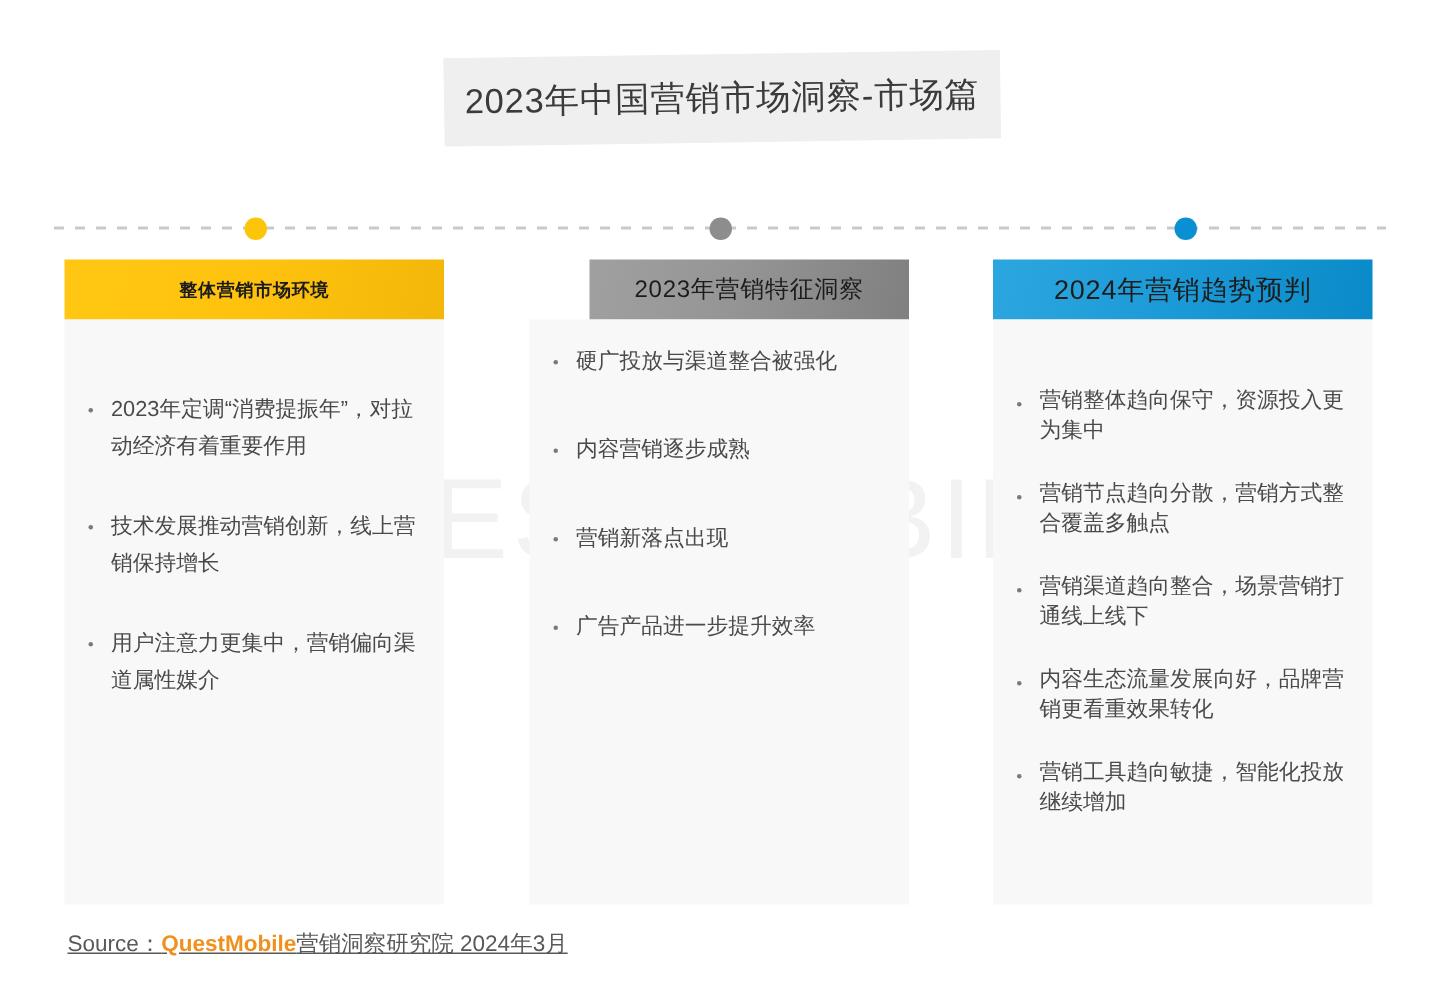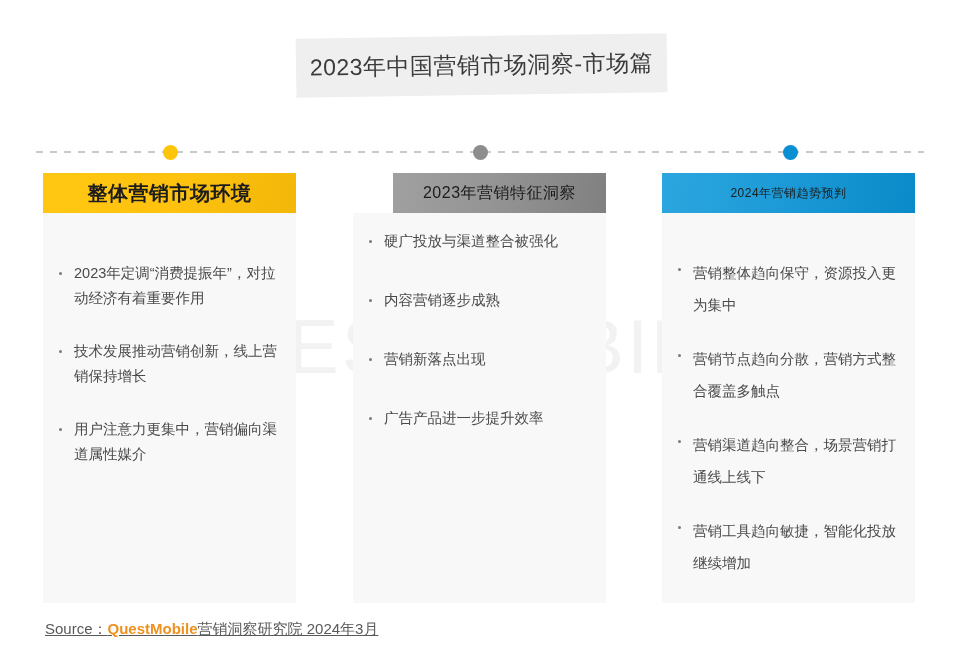--- a/index.html
+++ b/index.html
@@ -132,29 +132,29 @@
   }
   .col.c1 { left: 43px; }
   .col.c2 { left: 353px; }
   .col.c3 { left: 662px; }
 
   .col-header {
     height: 40px;
     display: flex;
     align-items: center;
     justify-content: center;
-    font-size: 20px;
+    font-size: 12px;
     font-weight: bold;
     color: #1c1c1c;
     letter-spacing: 0.5px;
     white-space: nowrap;
   }
   .col.c1 .col-header { background: linear-gradient(100deg, #ffc713 0%, #ffc30f 45%, #f3b70a 100%); }
   .col.c2 .col-header { background: linear-gradient(100deg, #a0a0a0 0%, #959595 45%, #808080 100%); font-weight: normal; font-size: 16px; margin-left: 40px; }
-  .col.c3 .col-header { background: linear-gradient(100deg, #2ca6de 0%, #1d9bd8 45%, #0a8ac8 100%); font-weight: normal; font-size: 12px; }
+  .col.c3 .col-header { background: linear-gradient(100deg, #2ca6de 0%, #1d9bd8 45%, #0a8ac8 100%); font-weight: normal; font-size: 18px; }
 
   .col-body {
     background: #f8f8f8;
     min-height: 350px;
     padding: 16px 12px 18px 14px;
     box-sizing: border-box;
   }
   .col.c1 .col-body { height: 390px; padding-top: 48px; }
   .col.c2 .col-body { height: 390px; }
   .col.c3 .col-body { height: 390px; padding-top: 44px; }
@@ -171,21 +171,21 @@
     position: absolute;
     left: 2px;
     top: 11px;
     width: 3px;
     height: 3px;
     border-radius: 50%;
     background: #7a7a7a;
   }
   .col.c1 .bullet { margin-bottom: 28px; }
   .col.c2 .bullet { margin-bottom: 34px; }
-  .col.c3 .bullet { margin-bottom: 22px; line-height: 32px; }
+  .col.c3 .bullet { margin-bottom: 22px; line-height: 20px; }
   .bullet:last-child { margin-bottom: 0; }
 
   
   .footer {
     position: absolute;
     left: 45px;
     top: 620px;
     font-size: 15px;
     color: #595959;
     white-space: nowrap;
@@ -236,19 +236,20 @@
       <div class="bullet">广告产品进一步提升效率</div>
     </div>
   </div>
 
   <div class="col c3">
     <div class="col-header">2024年营销趋势预判</div>
     <div class="col-body">
       <div class="bullet">营销整体趋向保守，资源投入更为集中</div>
       <div class="bullet">营销节点趋向分散，营销方式整合覆盖多触点</div>
       <div class="bullet">营销渠道趋向整合，场景营销打通线上线下</div>
+      <div class="bullet">内容生态流量发展向好，品牌营销更看重效果转化</div>
       <div class="bullet">营销工具趋向敏捷，智能化投放继续增加</div>
     </div>
   </div>
 
   <div class="footer"><span>Source：</span><span class="brand">QuestMobile</span><span>营销洞察研究院 2024年3月</span></div>
 
 </div>
 
 </body></html>

